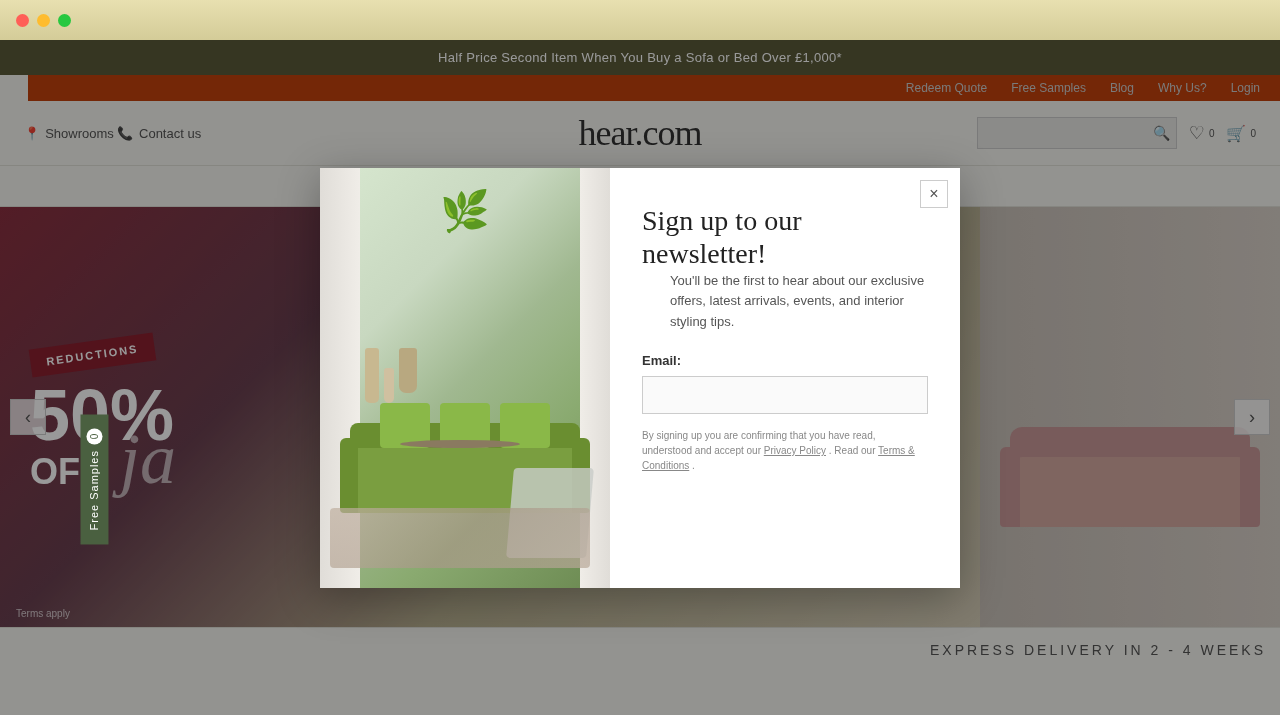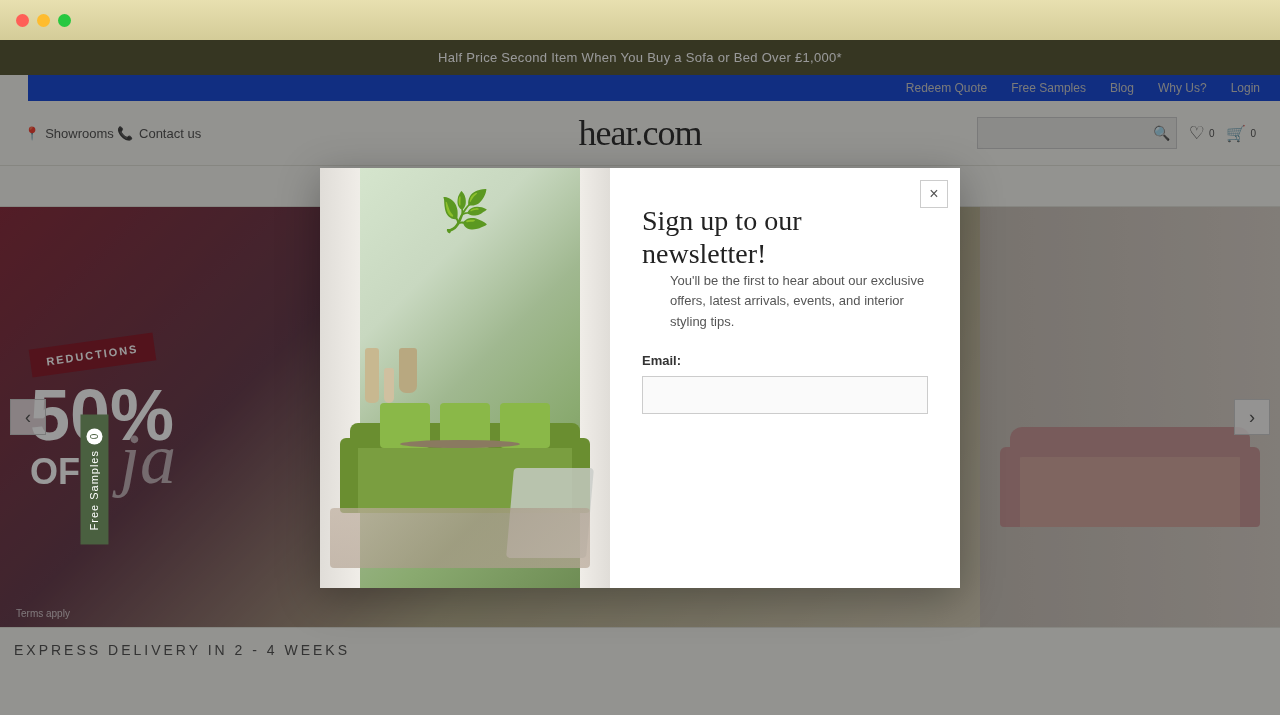--- a/index.html
+++ b/index.html
@@ -43,21 +43,21 @@
       background: #5a5a3a;
       color: #fff;
       text-align: center;
       padding: 10px;
       font-size: 13px;
       letter-spacing: 0.3px;
     }
 
     
     .utility-nav {
-      background: #1d4ed8;
+      background: #c2410c;
       display: flex;
       justify-content: flex-end;
       padding: 6px 20px;
       gap: 24px;
       margin-left: 28px;
     }
     .utility-nav a {
       color: #ccc;
       text-decoration: none;
       font-size: 12px;
@@ -258,21 +258,21 @@
       width: 20px; height: 80px;
       background: #c89898;
       border-radius: 0 6px 4px 0;
       position: absolute;
       bottom: 20px; right: 0;
     }
 
     
     .delivery-bar {
       background: #f5f5f0;
-      text-align: left;
+      text-align: right;
       padding: 14px;
       font-size: 14px;
       letter-spacing: 3px;
       color: #555;
       text-transform: uppercase;
       font-weight: 500;
       border-top: 1px solid #e0e0d8;
     }
 
     
@@ -649,17 +649,24 @@
         <div class="modal-rug"></div>
       </div>
 
       <div class="modal-close">×</div>
 
       <div class="modal-content">
         <h2 class="modal-title">Sign up to our newsletter!</h2>
         <p class="modal-desc">You'll be the first to hear about our exclusive offers, latest arrivals, events, and interior styling tips.</p>
         <label class="modal-email-label">Email:</label>
         <input class="modal-email-input" type="email" placeholder="" style="">
+        <p class="modal-disclaimer">
+          <span>By signing up you are confirming that you have read, understood and accept our</span>
+          <a href="#">Privacy Policy</a>
+          <span>. Read our</span>
+          <a href="#">Terms &amp; Conditions</a>
+          <span>.</span>
+        </p>
       </div>
     </div>
   </div>
 
 </div>
 
 </body></html>

